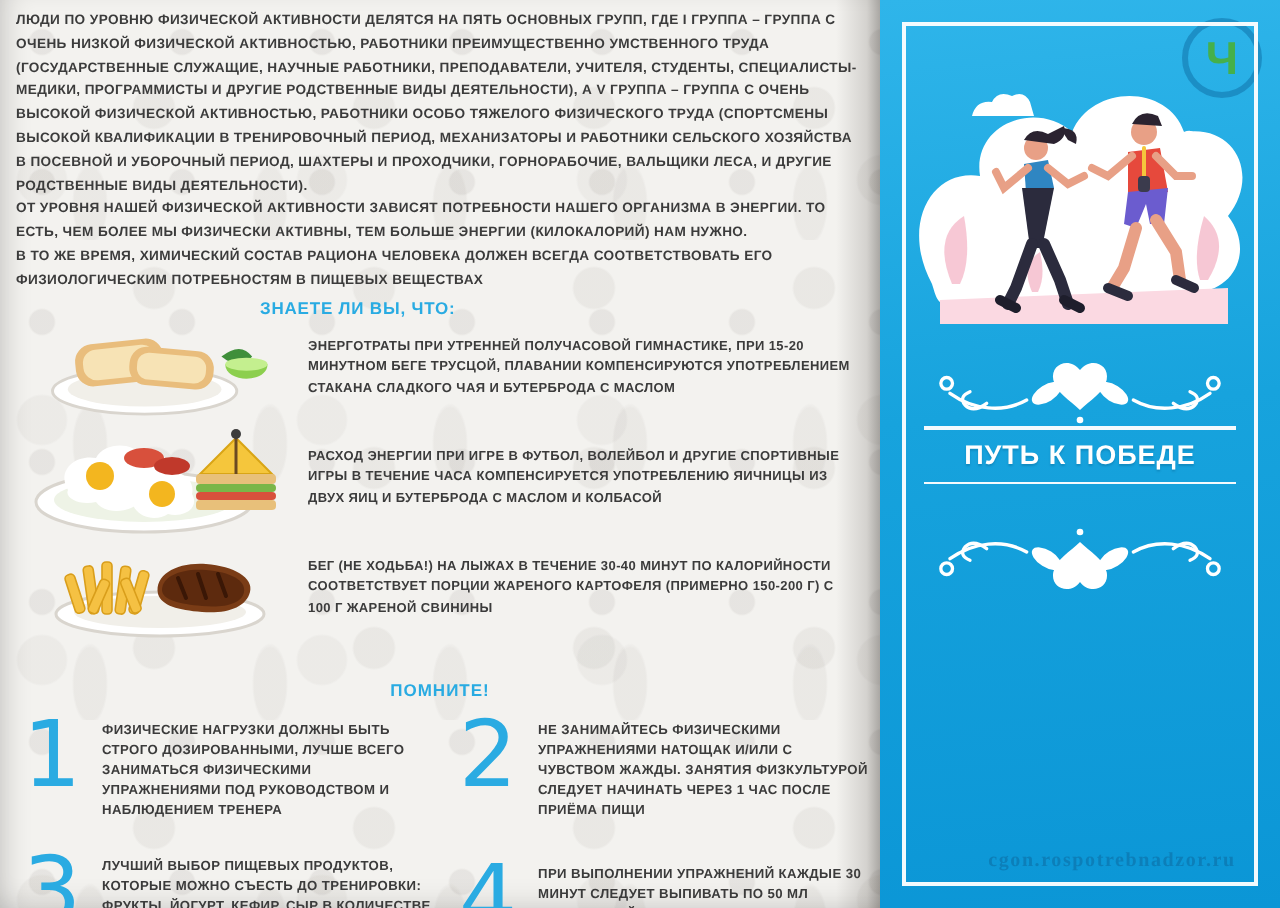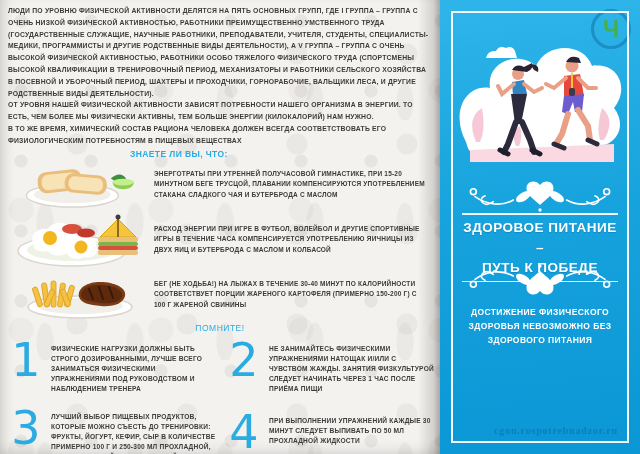--- a/index.html
+++ b/index.html
@@ -18,22 +18,22 @@
   .left{position:absolute;left:0;top:0;width:440px;height:454px;}
   .intro{padding:5px 8px 0 8px;font-size:6.8px;font-weight:bold;line-height:11.8px;
     color:#3b3b3b;letter-spacing:0.2px;}
   .know-heading{margin-top:2px;padding-left:130px;
     font-size:8.5px;font-weight:bold;color:#29abe2;letter-spacing:0.4px;}
   .facts{padding:2px 6px 0 6px;}
   .fact{display:flex;align-items:center;margin-bottom:2px;}
   .fact .plate{width:148px;flex:0 0 148px;display:flex;justify-content:center;}
   .fact .ftxt{flex:1;font-size:6.5px;font-weight:bold;line-height:10.4px;color:#3b3b3b;
     padding-right:4px;letter-spacing:0.2px;}
-  .remember-heading{text-align:center;font-size:8.5px;font-weight:normal;color:#29abe2;
-    letter-spacing:0.5px;margin-top:4px;}
+  .remember-heading{text-align:center;font-size:8.5px;font-weight:bold;color:#29abe2;
+    letter-spacing:0.5px;margin-top:21px;}
   .tips{display:flex;gap:10px;padding:6px 6px 0 8px;}
   .tcol{flex:1;display:flex;flex-direction:column;}
   .tip{display:flex;gap:7px;}
   .tip .num{flex:0 0 36px;font-family:"DejaVu Sans",sans-serif;font-size:46px;line-height:0.92;
     color:#2aabe2;text-align:center;font-weight:400;}
   .tip .ttxt{flex:1;font-size:6.6px;font-weight:bold;line-height:10.2px;color:#3b3b3b;
     padding-top:5px;letter-spacing:0.2px;}
   .mb-a{margin-bottom:12px;} .mb-b{margin-bottom:10px;}
   .mb-c{margin-bottom:16px;} .mb-d{margin-bottom:28px;}
   
@@ -243,21 +243,20 @@
           <path d="M146 30 q8 6 13 1 q4 -5 -3 -8"></path>
           <circle cx="10" cy="18" r="3.5"></circle>
           <circle cx="170" cy="18" r="3.5"></circle>
         </g>
         <circle cx="90" cy="40" r="2" fill="#ffffff"></circle>
       </svg>
     </div>
 
     <div class="title-block">
       <div class="rule"></div>
-      <div class="title-line">ЗДОРОВОЕ ПИТАНИЕ –</div>
       <div class="title-line">ПУТЬ К ПОБЕДЕ</div>
       <div class="rule"></div>
     </div>
 
     <div class="orn bottom">
       <svg width="150" height="38" viewBox="0 0 180 44">
         <g fill="#ffffff">
           <path d="M90 10 C84 2 72 6 74 16 C76 24 84 28 90 34 C96 28 104 24 106 16 C108 6 96 2 90 10 Z"></path>
           <ellipse cx="70" cy="24" rx="10" ry="5" transform="rotate(-32 70 24)"></ellipse>
           <ellipse cx="110" cy="24" rx="10" ry="5" transform="rotate(32 110 24)"></ellipse>
@@ -267,21 +266,20 @@
           <path d="M122 28 C136 36 154 34 168 24"></path>
           <path d="M34 30 q-8 6 -13 1 q-4 -5 3 -8"></path>
           <path d="M146 30 q8 6 13 1 q4 -5 -3 -8"></path>
           <circle cx="10" cy="18" r="3.5"></circle>
           <circle cx="170" cy="18" r="3.5"></circle>
         </g>
         <circle cx="90" cy="40" r="2" fill="#ffffff"></circle>
       </svg>
     </div>
 
-    <div class="subtitle">ДОСТИЖЕНИЕ ФИЗИЧЕСКОГО ЗДОРОВЬЯ НЕВОЗМОЖНО БЕЗ ЗДОРОВОГО ПИТАНИЯ</div>
 
     <div class="watermark">cgon.rospotrebnadzor.ru</div>
 
     <div class="logo">
       <span>Ч</span>
     </div>
 
     <div class="panel-border"></div>
 
   </div>

